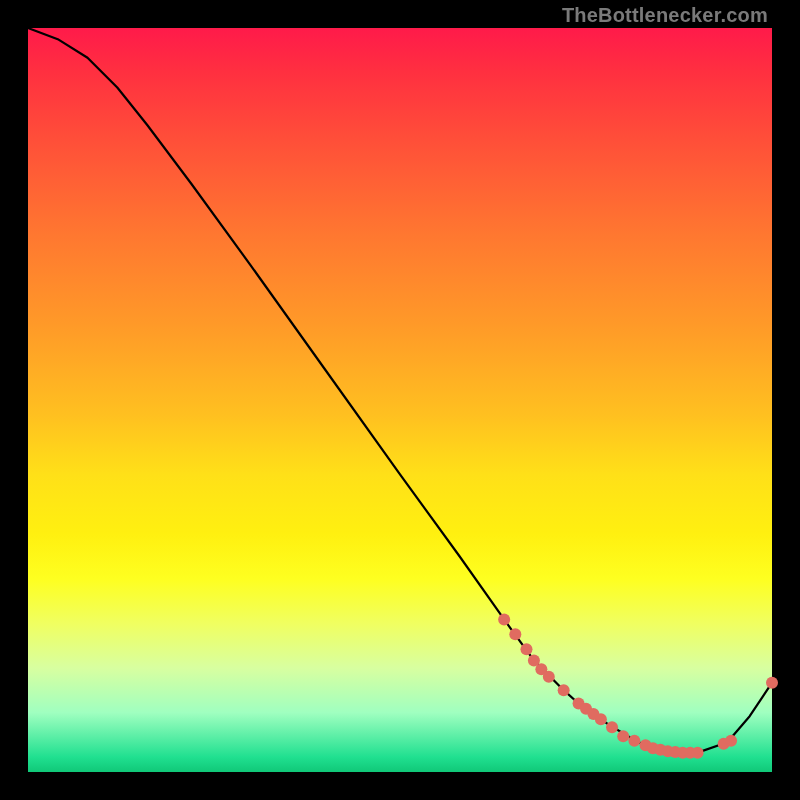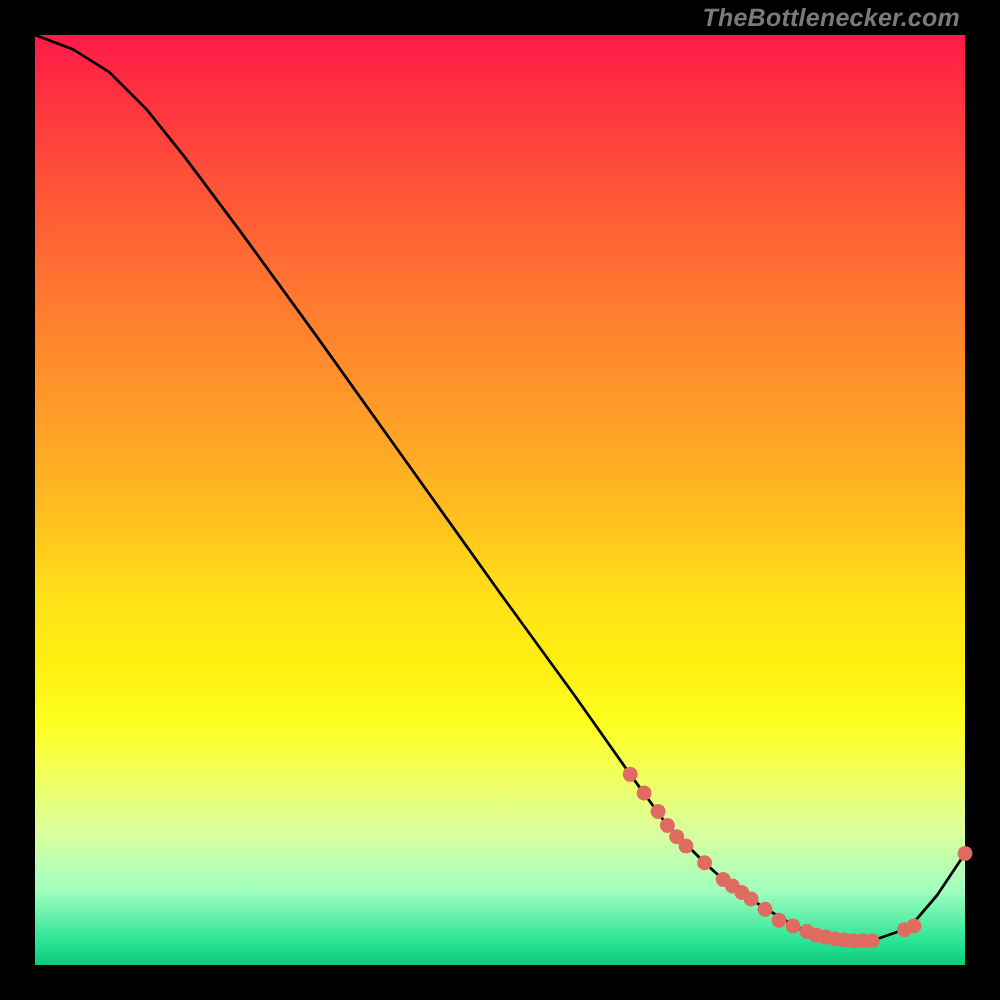--- a/index.html
+++ b/index.html
@@ -7,21 +7,20 @@
     padding: 0;
     width: 800px;
     height: 800px;
     background: #000;
     overflow: hidden;
   }
   .canvas {
     position: relative;
     width: 800px;
     height: 800px;
-    font-style: italic;
   }
   .plot-area {
     position: absolute;
     left: 28px;
     top: 28px;
     width: 744px;
     height: 744px;
     
     background: linear-gradient(to bottom,
       #ff1a4a 0%,

